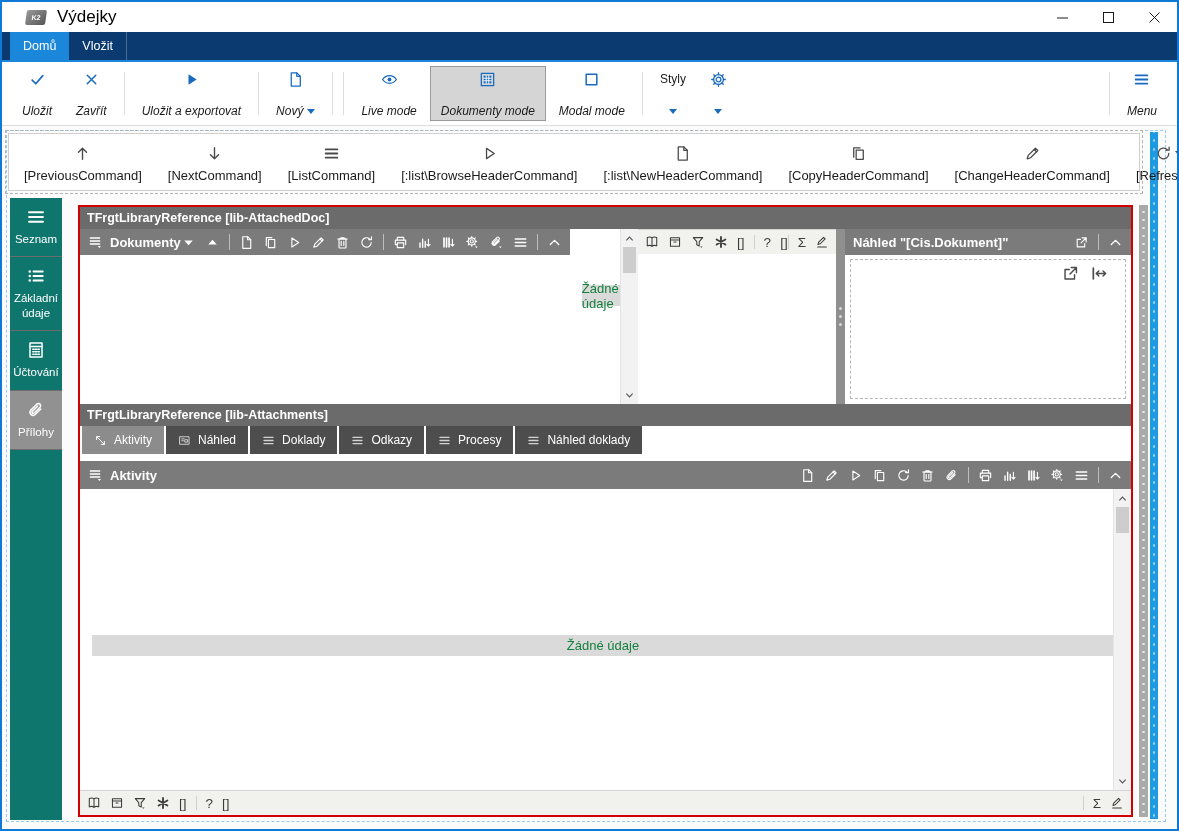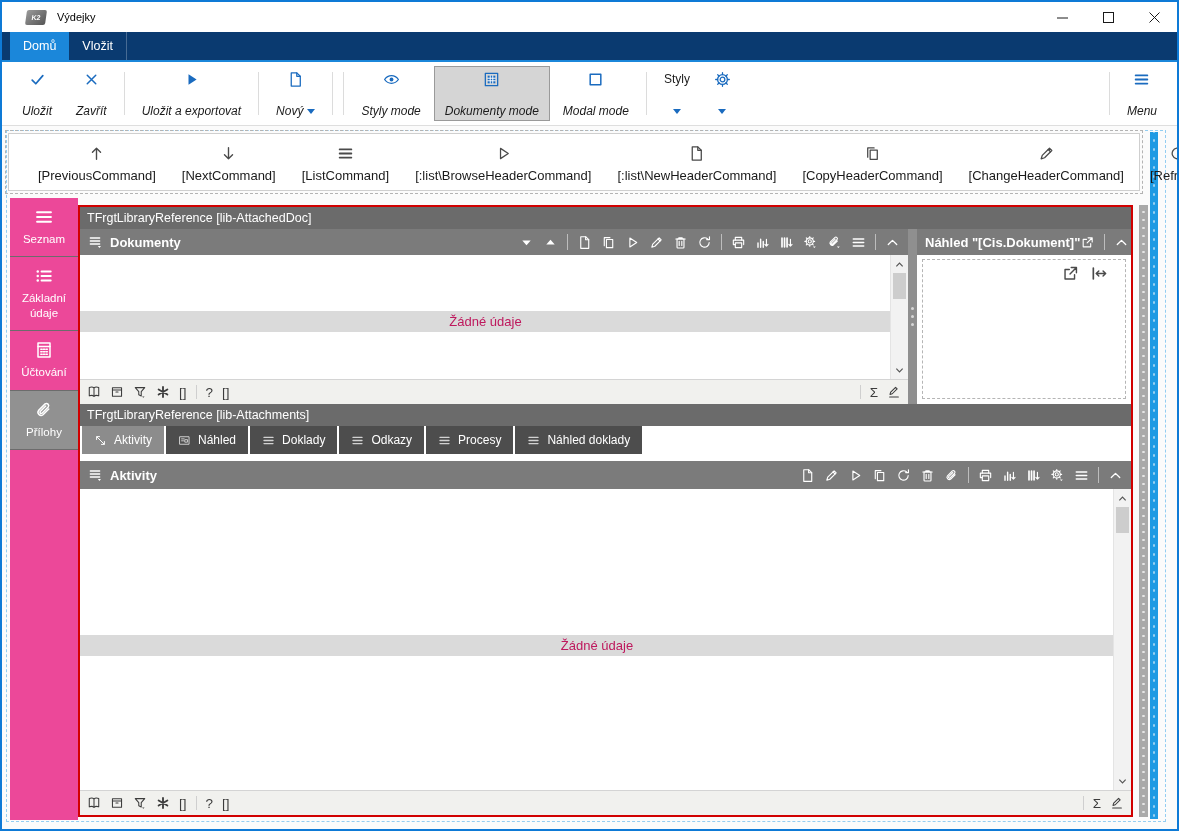--- a/index.html
+++ b/index.html
@@ -4,21 +4,21 @@
 <style>
   html,body{margin:0;padding:0;background:#fff;}
   .win{position:relative;width:1179px;height:831px;box-sizing:border-box;border:2px solid #0e7ad6;
        background:#fff;font-family:"Liberation Sans",sans-serif;overflow:hidden;-webkit-font-smoothing:antialiased;}
   svg{display:block;}
   
   .titlebar{position:absolute;left:0;top:0;right:0;height:30px;background:#fff;display:flex;align-items:center;}
   .app-logo{width:20px;height:15px;margin-left:24px;background:linear-gradient(135deg,#9a9a9a,#555);
             transform:skewX(-8deg);border-radius:2px;color:#fff;font-size:7px;font-weight:700;
             display:flex;align-items:center;justify-content:center;}
-  .title-text{margin-left:11px;font-size:11px;color:#000;}
+  .title-text{margin-left:11px;font-size:17px;color:#000;}
   .win-controls{margin-left:auto;display:flex;height:100%;}
   .win-btn{width:46px;height:100%;display:flex;align-items:center;justify-content:center;color:#1a1a1a;}
   .win-btn svg{width:13px;height:13px;}
   
   .ribbon-bar{position:absolute;left:0;top:30px;right:0;height:28px;background:#0a3a70;display:flex;align-items:stretch;padding-left:8px;}
   .rtab{display:flex;align-items:center;padding:0 13px;color:#fff;font-size:12.5px;}
   .rtab.active{background:#1b87da;}
   .rtab:not(.active){border-right:1px solid rgba(255,255,255,.25);}
   .accent{position:absolute;left:0;top:58px;right:0;height:2px;background:#1b87da;}
   
@@ -41,50 +41,50 @@
   .dash-top{position:absolute;left:4px;right:14px;top:4px;border-top:1px dashed #93cdf1;}
   .dash-left{position:absolute;left:4px;top:4px;bottom:7px;border-left:1px dashed #93cdf1;}
   .dash-right{position:absolute;right:11px;top:4px;bottom:7px;border-left:1px dashed #93cdf1;}
   .dash-bottom{position:absolute;left:4px;right:11px;bottom:7px;border-top:1px dashed #93cdf1;}
   .blue-stripe{position:absolute;right:19px;top:6px;bottom:10px;width:8px;background:#1e9ae3;
       background-image:radial-gradient(circle,rgba(255,255,255,.55) 1px,transparent 1.4px);background-size:8px 9px;background-position:center 4px;}
   .gray-grip{position:absolute;right:29px;top:79px;height:612px;width:9px;background:#a9a9a9;
       background-image:radial-gradient(circle,#e5e5e5 1px,transparent 1.4px);background-size:9px 8px;background-position:center 3px;}
   
   .cmdbar{position:absolute;left:6px;top:7px;width:1132px;height:58px;background:#fff;border:1px solid #cfcfcf;
-          outline:1px dashed #b3b3b3;outline-offset:2px;display:flex;align-items:stretch;padding:0 16px;box-sizing:border-box;}
+          outline:1px dashed #b3b3b3;outline-offset:2px;display:flex;align-items:stretch;padding:0 2px;box-sizing:border-box;}
   .cmd-items{display:flex;align-items:stretch;}
   .citem{display:flex;flex-direction:column;align-items:center;justify-content:center;padding:0 13px;font-size:13px;color:#1a1a1a;}
   .citem .ico{height:24px;display:flex;align-items:center;justify-content:center;color:#4a4a4a;margin-bottom:2px;gap:3px;}
   .citem .ico svg{width:17px;height:17px;}
   .citem.trunc .lbl{max-width:80px;overflow:hidden;white-space:nowrap;}
   .csep{width:1px;background:#d9d9d9;margin:9px 2px;}
   
-  .sidebar{position:absolute;left:8px;top:72px;width:68px;bottom:9px;background:#ec4899;display:flex;flex-direction:column;}
+  .sidebar{position:absolute;left:8px;top:72px;width:52px;bottom:9px;background:#0f766e;display:flex;flex-direction:column;}
   .sitem{display:flex;flex-direction:column;align-items:center;padding:9px 2px 10px;color:#fff;font-size:11.5px;
          text-align:center;line-height:1.25;border-bottom:1px solid #6c6c6c;}
   .sitem .ico{color:#fff;margin-bottom:5px;}
   .sitem .ico svg{width:20px;height:20px;}
   .sitem.active{background:#919191;align-items:center;}
   
   .content{position:absolute;left:76px;top:79px;width:1055px;height:612px;border:2px solid #d10000;background:#fff;
            display:flex;flex-direction:column;box-sizing:border-box;}
-  .frame-title{height:22px;line-height:22px;background:#6b6b6b;color:#fff;font-weight:400;font-size:12.5px;padding-left:7px;flex:none;}
+  .frame-title{height:22px;line-height:22px;background:#6b6b6b;color:#fff;font-weight:700;font-size:12.5px;padding-left:7px;flex:none;}
   .s1-body{height:175px;display:flex;flex:none;}
-  .dok-panel{width:828px;display:flex;flex-direction:column;flex:none;}
+  .dok-panel{width:756px;display:flex;flex-direction:row;flex:none;}
   .panel-head{height:26px;background:#7b7b7b;display:flex;align-items:center;padding:0 8px;flex:none;color:#fff;}
   .panel-head .icn svg{width:16px;height:16px;}
   .ptitle{font-weight:700;font-size:13px;margin-left:6px;white-space:nowrap;}
   .ptitle.noicon{margin-left:0;}
   .phicons{margin-left:auto;display:flex;align-items:center;gap:9px;color:#fff;}
   .phicons .icn svg{width:15px;height:15px;}
   .phicons .sep{width:1px;height:16px;background:rgba(255,255,255,.5);}
   .panel-body{flex:1;position:relative;background:#fff;overflow:hidden;}
-  .empty-band{position:absolute;left:0;right:17px;height:21px;background:#dadada;display:flex;align-items:center;
-              justify-content:center;font-size:13px;color:#be185d;}
+  .empty-band{position:absolute;left:12px;right:17px;height:21px;background:#dadada;display:flex;align-items:center;
+              justify-content:center;font-size:13px;color:#15803d;}
   .dok .empty-band{top:56px;}
   .akt .empty-band{top:146px;}
   .vscroll{position:absolute;top:0;right:0;bottom:0;width:17px;background:#f2f2f2;border-left:1px solid #e4e4e4;}
   .vs-btn{position:absolute;left:0;right:0;height:16px;display:flex;align-items:center;justify-content:center;color:#555;}
   .vs-btn.up{top:1px;} .vs-btn.down{bottom:1px;}
   .vs-btn svg{width:9px;height:9px;}
   .vs-thumb{position:absolute;left:2px;right:2px;top:18px;height:26px;background:#cdcdcd;}
   .panel-foot{height:24px;background:#f1f1ee;border-top:1px solid #d4d4d4;display:flex;align-items:center;
               padding:0 7px;flex:none;color:#3c3c3c;}
   .pficons{display:flex;align-items:center;gap:9px;}
@@ -192,21 +192,21 @@
         <div class="tsep"></div>
         <div class="tbtn">
           <div class="ico">
             <span class="icn">
               <svg viewBox="0 0 16 16" fill="none" stroke="currentColor" stroke-width="1.2" stroke-linecap="round" stroke-linejoin="round">
                 <path d="M1.5 8s2.5-3.6 6.5-3.6S14.5 8 14.5 8 12 11.6 8 11.6 1.5 8 1.5 8z"></path>
                 <circle cx="8" cy="8" r="1.8" fill="currentColor" stroke="none"></circle>
               </svg>
             </span>
           </div>
-          <div class="lbl">Styly mode</div>
+          <div class="lbl">Live mode</div>
         </div>
         <div class="tbtn pressed">
           <div class="ico">
             <span class="icn">
               <svg viewBox="0 0 16 16" fill="none" stroke="currentColor" stroke-width="1.2" stroke-linecap="round" stroke-linejoin="round">
                 <rect x="2.2" y="2.2" width="11.6" height="11.6"></rect>
                 <rect x="4.4" y="4.4" width="7.2" height="7.2" fill="currentColor" stroke="none"></rect>
                 <path d="M6.8 4.4v7.2M9.2 4.4v7.2M4.4 6.8h7.2M4.4 9.2h7.2" stroke="#fff" stroke-width="0.9"></path>
               </svg>
             </span>

